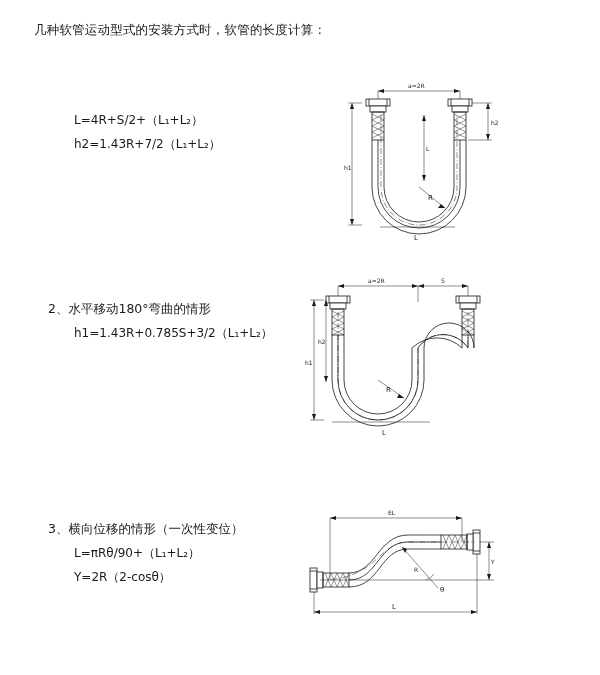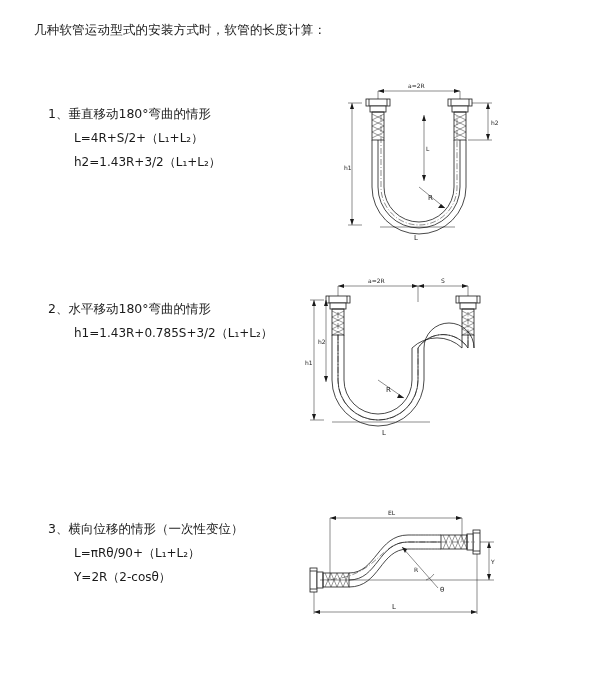--- a/index.html
+++ b/index.html
@@ -84,23 +84,22 @@
 </style>
 </head>
 <body>
 
 <div class="page">
 
   <div class="heading">几种软管运动型式的安装方式时，软管的长度计算：</div>
 
   <div class="case case-1">
     <div class="text-col">
-      <div class="case-title">1、垂直移动180°弯曲的情形</div>
       <div class="formula">L=4R+S/2+（L₁+L₂）</div>
-      <div class="formula">h2=1.43R+3/2（L₁+L₂）</div>
+      <div class="formula">h2=1.43R+7/2（L₁+L₂）</div>
     </div>
 
     <div class="fig fig-1">
       <svg width="200" height="200" viewBox="0 0 200 200">
 
         <line class="dim" x1="78" y1="16" x2="160" y2="16"></line>
         <path class="fillk" d="M78 16 l6 -2 l0 4 z"></path>
         <path class="fillk" d="M160 16 l-6 -2 l0 4 z"></path>
         <text class="lbl" x="108" y="13">a=2R</text>
 

